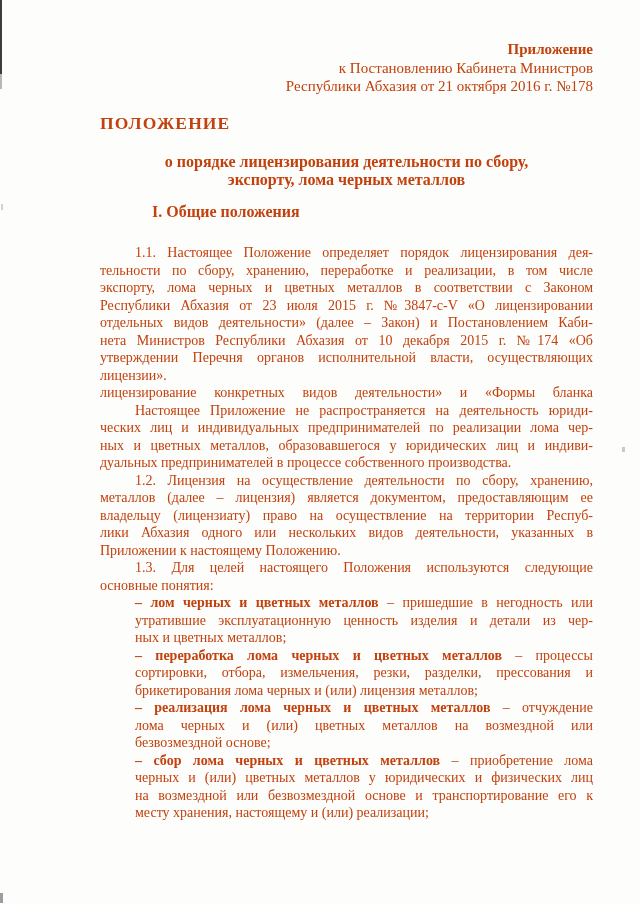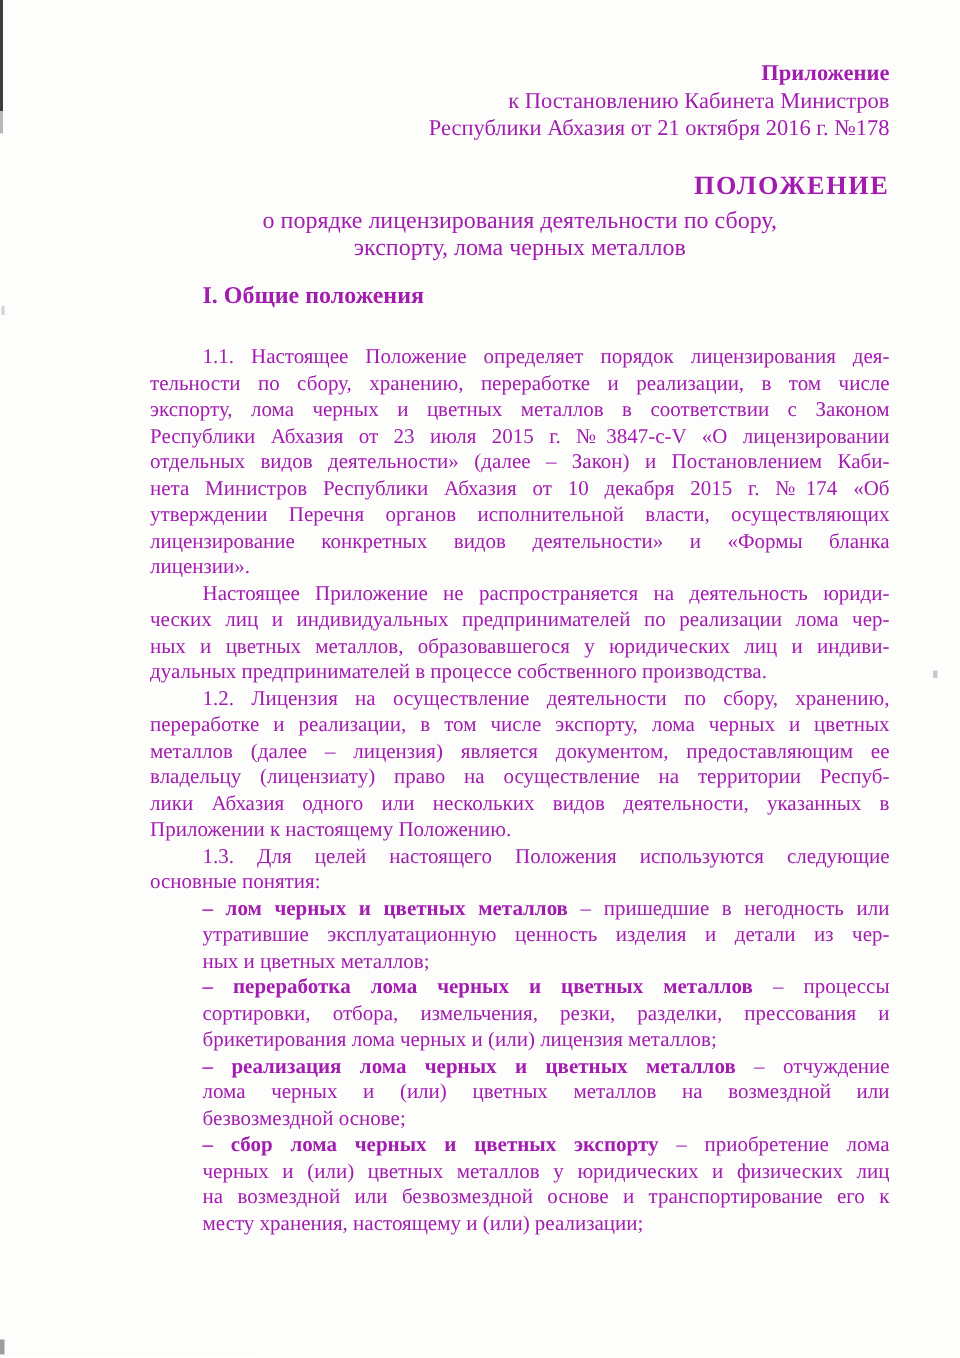--- a/index.html
+++ b/index.html
@@ -1,26 +1,26 @@
 <!DOCTYPE html>
 <html><head>
 <meta charset="utf-8">
 <style>
   html,body{margin:0;padding:0;background:#ffffff;}
   .page{
     position:relative;width:640px;height:905px;overflow:hidden;
-    background:#fdfdfc;color:#a21caf;
+    background:#fdfdfc;color:#c2410c;
     font-family:"Liberation Serif","DejaVu Serif",serif;
   }
   .content{padding:40px 47px 0 100px;}
   .hdr{text-align:right;font-size:15px;line-height:18.5px;}
   .hdr .b{font-weight:bold;}
-  .title{margin-top:17px;text-align:right;font-weight:bold;font-size:17.5px;line-height:20px;letter-spacing:1.1px;}
-  .subtitle{margin-top:6px;text-align:center;font-weight:normal;font-size:16px;line-height:18.5px;}
-  .heading{margin-top:13px;margin-left:35px;font-weight:bold;font-size:16px;line-height:17.5px;}
+  .title{margin-top:17px;text-align:left;font-weight:bold;font-size:17.5px;line-height:20px;letter-spacing:1.1px;}
+  .subtitle{margin-top:20px;text-align:center;font-weight:bold;font-size:16px;line-height:18.5px;}
+  .heading{margin-top:13px;margin-left:52px;font-weight:bold;font-size:16px;line-height:17.5px;}
   .bodytext{margin-top:24px;font-size:14px;line-height:17.5px;}
   .line{text-align:justify;text-align-last:justify;}
   .line.last{text-align-last:left;}
   .line.fi{text-indent:35px;}
   .def{margin-left:35px;}
   .def b{font-weight:bold;}
   
   .art{position:absolute;}
   .art-edge-top{left:0;top:0;width:2px;height:74px;background:#3d3d3d;}
   .art-edge-fade{left:0;top:74px;width:2px;height:15px;background:#b7b7b7;}
@@ -52,32 +52,31 @@
     <div class="heading">I. Общие положения</div>
     <div class="bodytext">
         <div class="para">
           <div class="line fi">1.1. Настоящее Положение определяет порядок лицензирования дея-</div>
           <div class="line">тельности по сбору, хранению, переработке и реализации, в том числе</div>
           <div class="line">экспорту, лома черных и цветных металлов в соответствии с Законом</div>
           <div class="line">Республики Абхазия от 23 июля 2015 г. №3847-с-V «О лицензировании</div>
           <div class="line">отдельных видов деятельности» (далее – Закон) и Постановлением Каби-</div>
           <div class="line">нета Министров Республики Абхазия от 10 декабря 2015 г. №174 «Об</div>
           <div class="line">утверждении Перечня органов исполнительной власти, осуществляющих</div>
+          <div class="line last">лицензии».</div>
           <div class="line">лицензирование конкретных видов деятельности» и «Формы бланка</div>
-          <div class="line last">лицензии».</div>
         </div>
         <div class="para">
           <div class="line fi">Настоящее Приложение не распространяется на деятельность юриди-</div>
           <div class="line">ческих лиц и индивидуальных предпринимателей по реализации лома чер-</div>
           <div class="line">ных и цветных металлов, образовавшегося у юридических лиц и индиви-</div>
           <div class="line last">дуальных предпринимателей в процессе собственного производства.</div>
         </div>
         <div class="para">
           <div class="line fi">1.2. Лицензия на осуществление деятельности по сбору, хранению,</div>
-          <div class="line">переработке и реализации, в том числе экспорту, лома черных и цветных</div>
           <div class="line">металлов (далее – лицензия) является документом, предоставляющим ее</div>
           <div class="line">владельцу (лицензиату) право на осуществление на территории Респуб-</div>
           <div class="line">лики Абхазия одного или нескольких видов деятельности, указанных в</div>
           <div class="line last">Приложении к настоящему Положению.</div>
         </div>
         <div class="para">
           <div class="line fi">1.3. Для целей настоящего Положения используются следующие</div>
           <div class="line last">основные понятия:</div>
         </div>
         <div class="def">
@@ -89,20 +88,20 @@
           <div class="line"><b>– переработка лома черных и цветных металлов</b> – процессы</div>
           <div class="line">сортировки, отбора, измельчения, резки, разделки, прессования и</div>
           <div class="line last">брикетирования лома черных и (или) лицензия металлов;</div>
         </div>
         <div class="def">
           <div class="line"><b>– реализация лома черных и цветных металлов</b> – отчуждение</div>
           <div class="line">лома черных и (или) цветных металлов на возмездной или</div>
           <div class="line last">безвозмездной основе;</div>
         </div>
         <div class="def">
-          <div class="line"><b>– сбор лома черных и цветных экспорту</b> – приобретение лома</div>
+          <div class="line"><b>– сбор лома черных и цветных металлов</b> – приобретение лома</div>
           <div class="line">черных и (или) цветных металлов у юридических и физических лиц</div>
           <div class="line">на возмездной или безвозмездной основе и транспортирование его к</div>
           <div class="line last">месту хранения, настоящему и (или) реализации;</div>
         </div>
       </div>
   </div>
 </div>
 
 </body></html>

